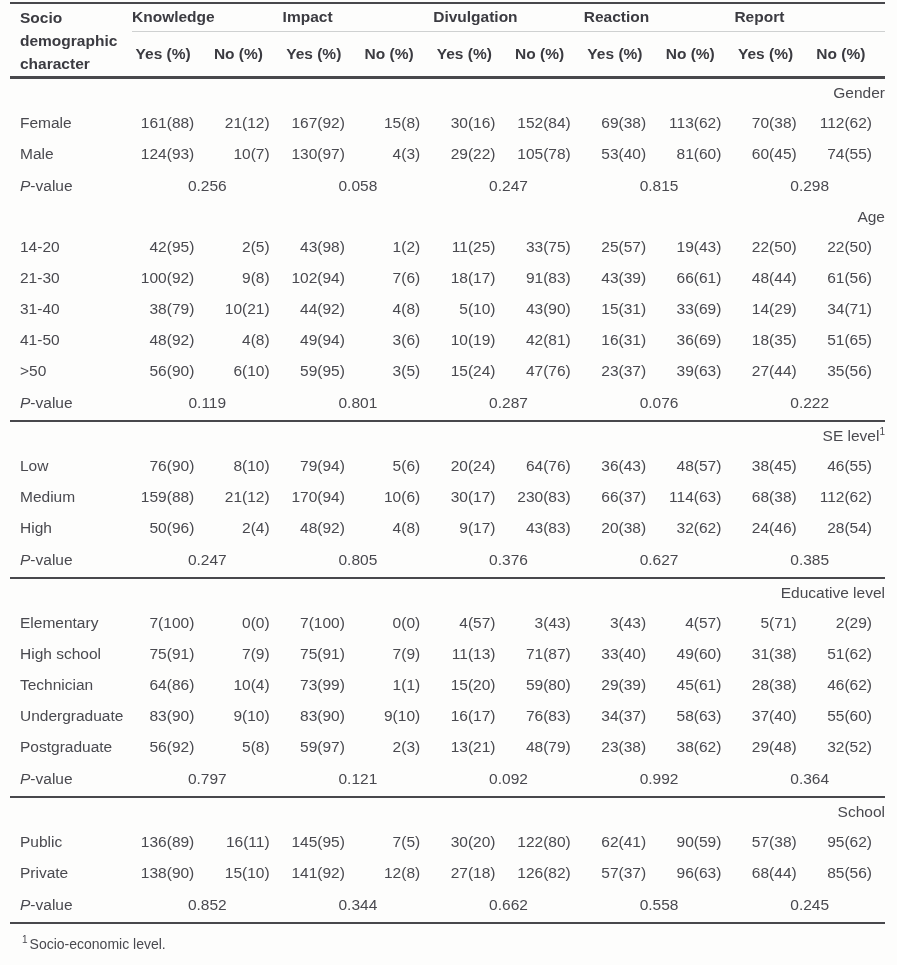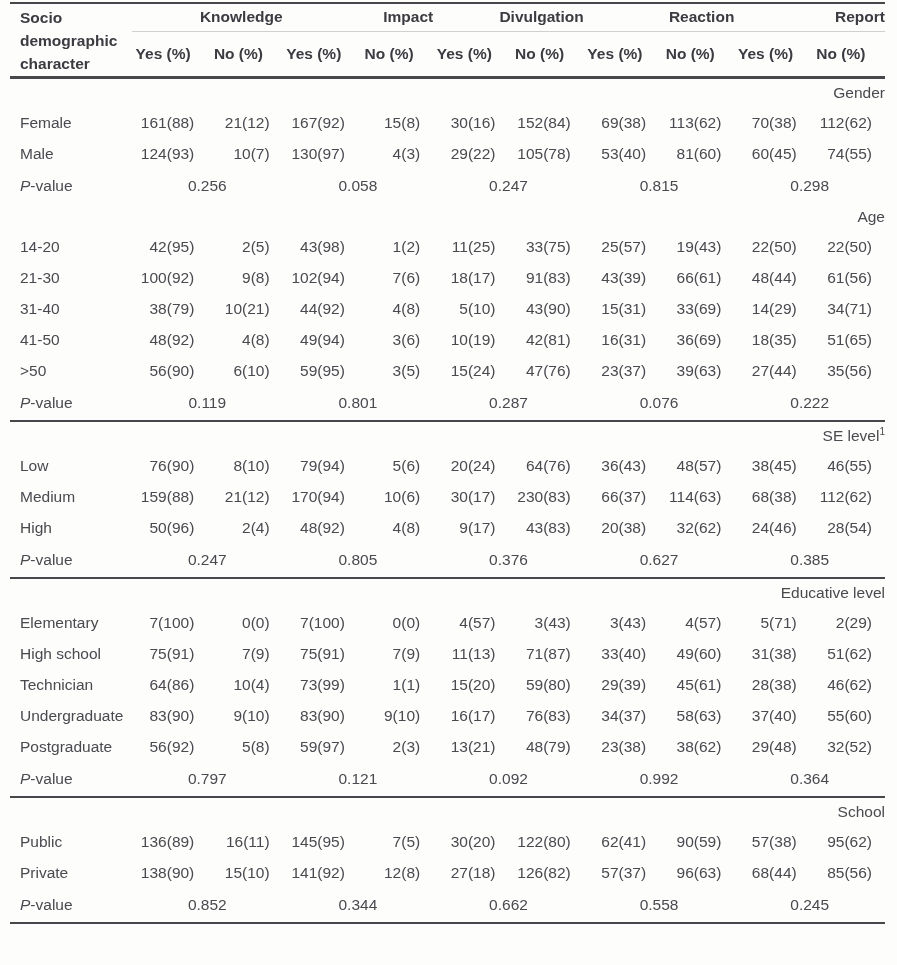--- a/index.html
+++ b/index.html
@@ -31,21 +31,21 @@
   tr.group-row { height: 27px; }
   th.corner {
     text-align: left;
     vertical-align: top;
     padding: 3px 6px 0 10px;
     line-height: 1.48;
     border-bottom: 3px solid #48484c;
     margin-top: 44px;
   }
   th.group {
-    text-align: right;
+    text-align: left;
     vertical-align: middle;
     border-bottom: 1px solid #cfd1d1;
   }
   tr.sub-row { height: 44px; }
   tr.sub-row th {
     text-align: center;
     padding-right: 13px;
     vertical-align: middle;
     border-bottom: 3px solid #48484c;
   }
@@ -387,13 +387,14 @@
         <tr class="pvalue-row">
           <td class="label"><i>P</i>-value</td>
           <td class="pv" colspan="2">0.852</td>
           <td class="pv" colspan="2">0.344</td>
           <td class="pv" colspan="2">0.662</td>
           <td class="pv" colspan="2">0.558</td>
           <td class="pv" colspan="2">0.245</td>
         </tr>
       </tbody>
   </table>
+  <div class="footnote"><sup>1</sup><span>Socio-economic level.</span></div>
 </div>
 
 </body></html>

